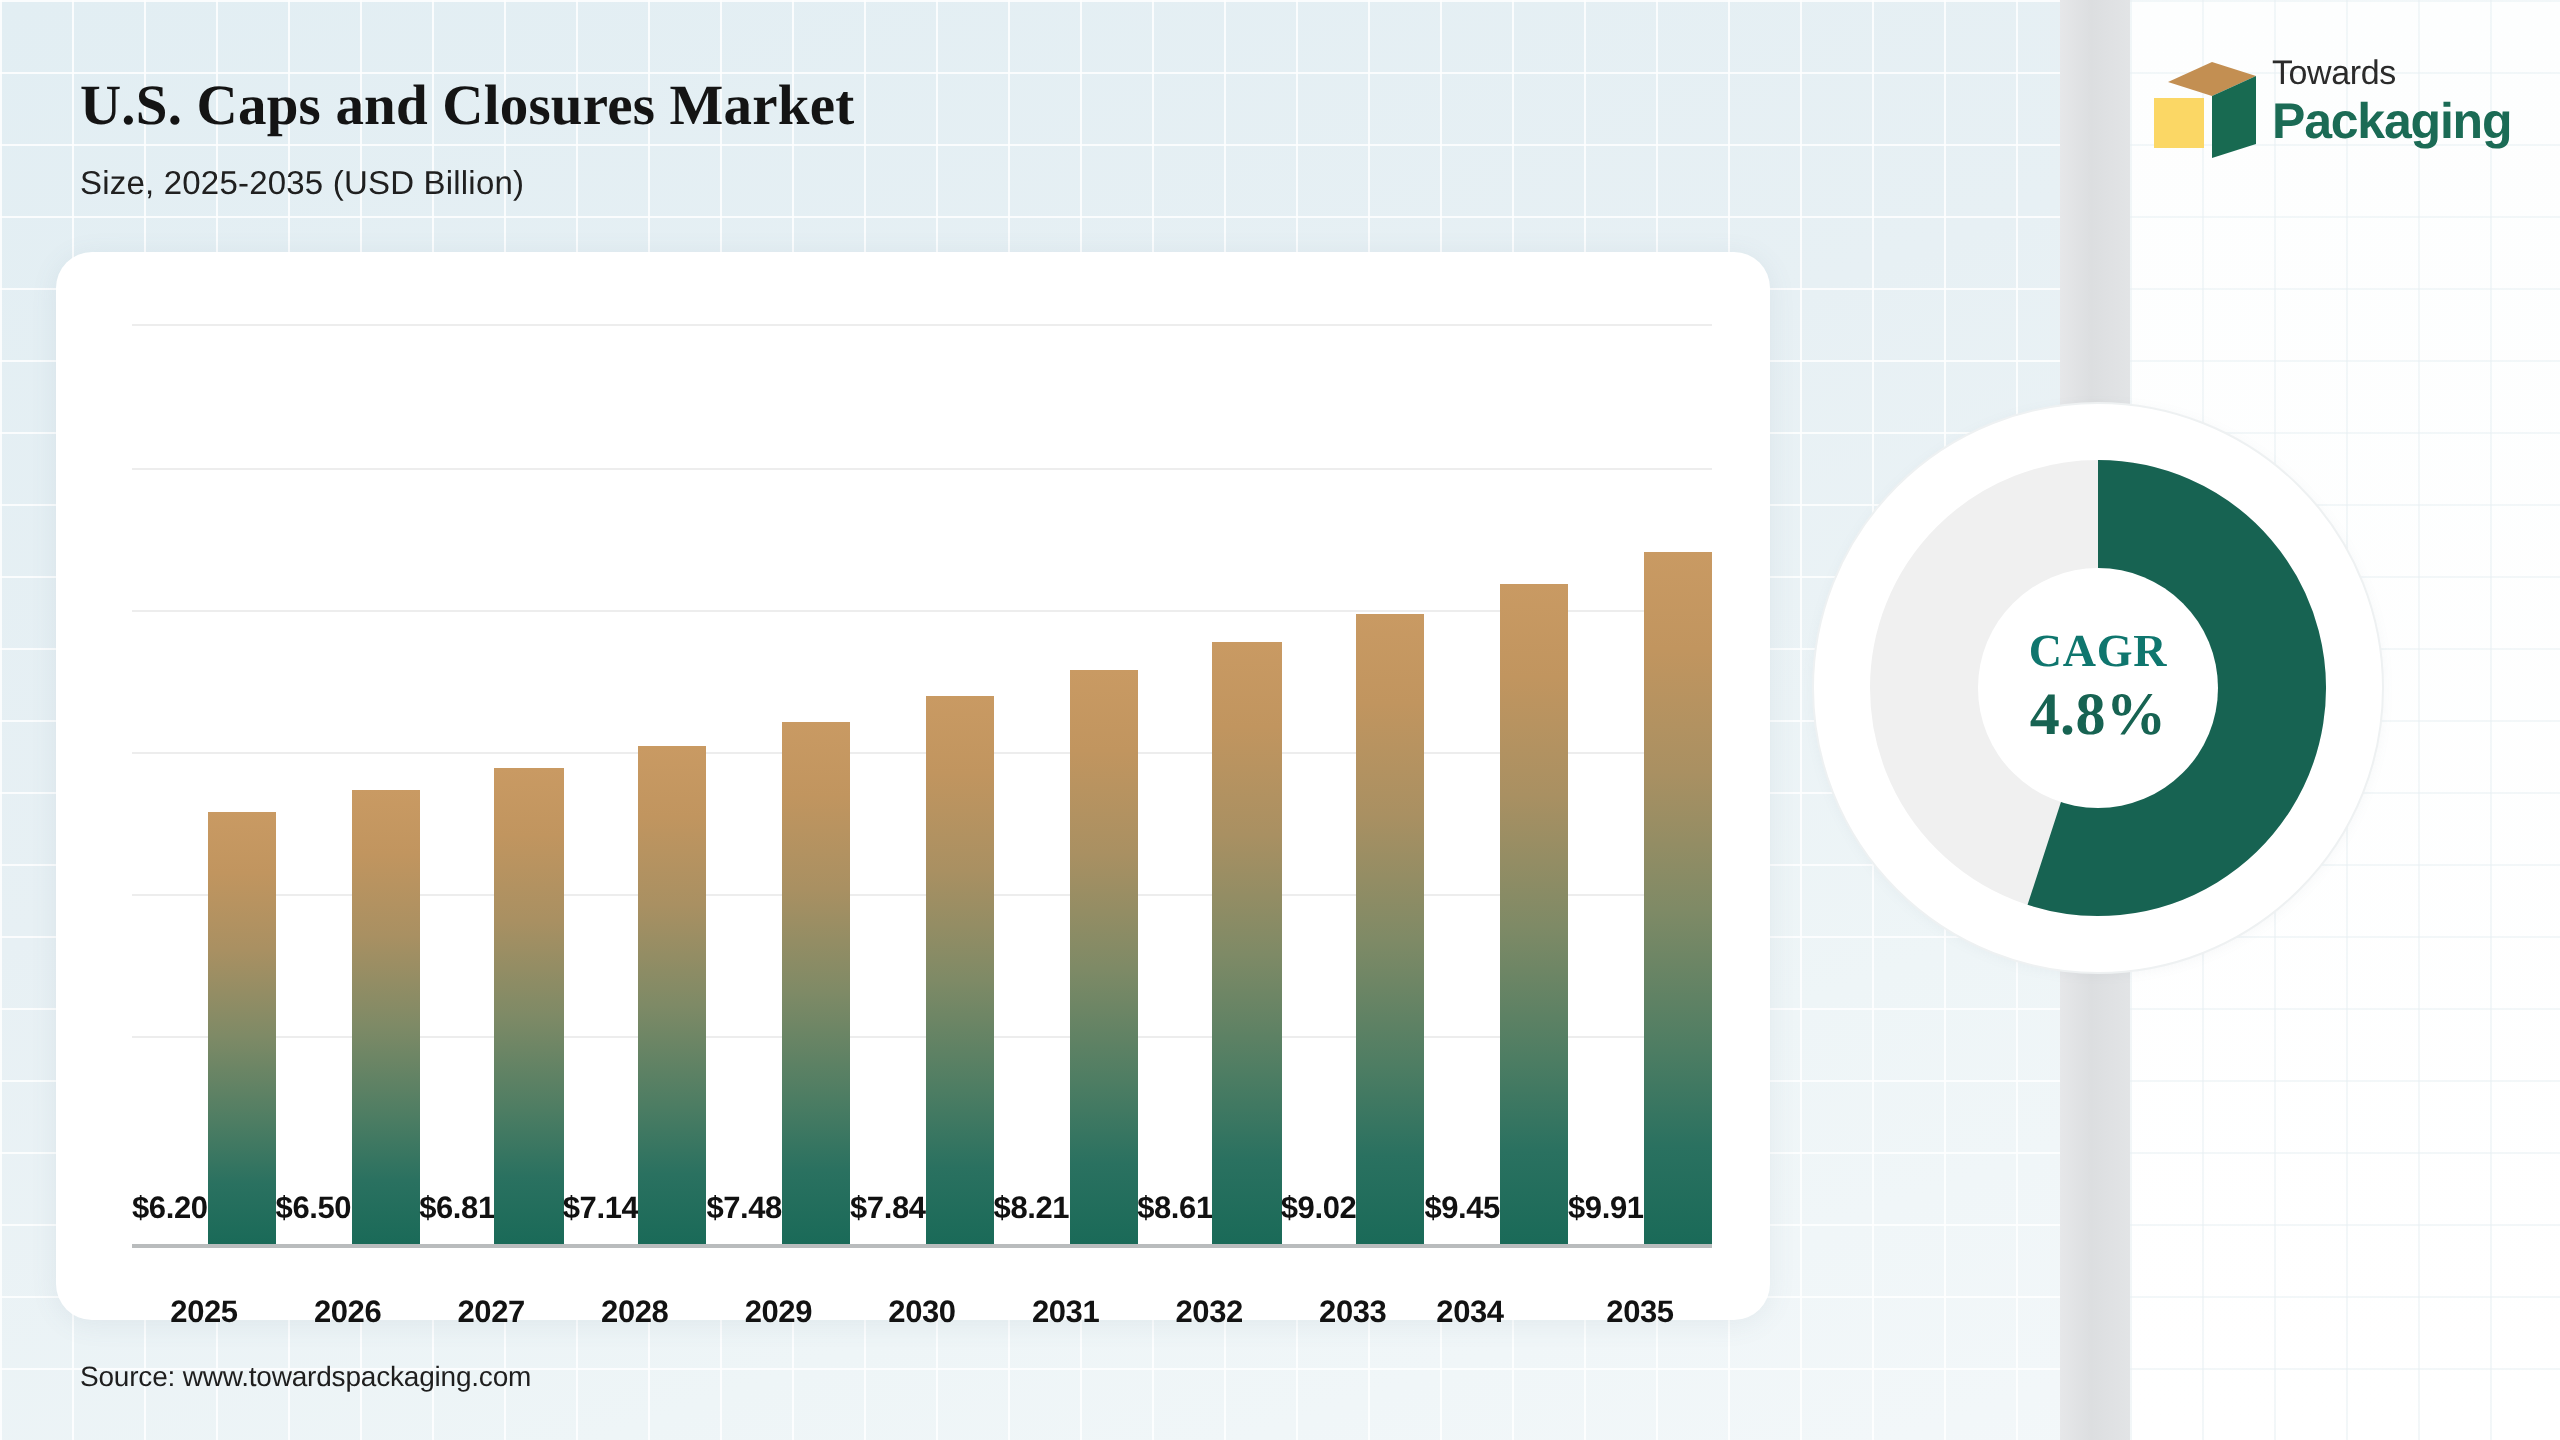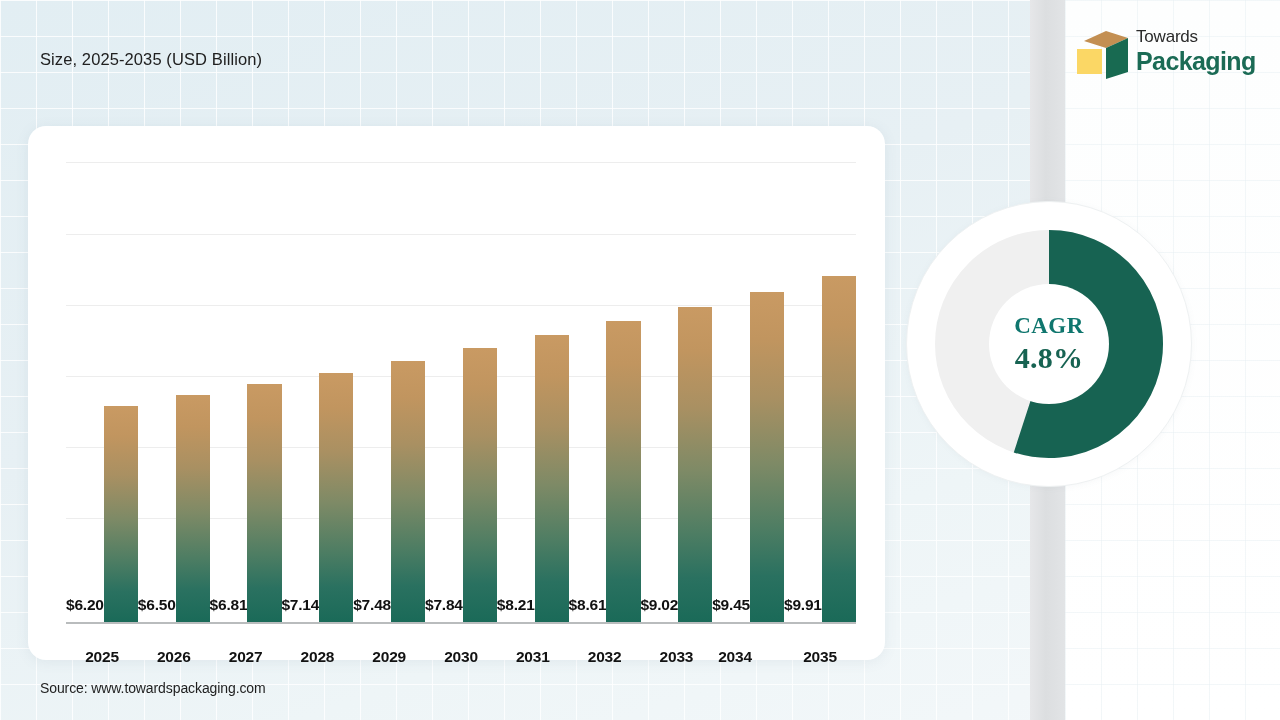--- a/index.html
+++ b/index.html
@@ -146,20 +146,21 @@
 <body>
 
 <div id="page">
   <div id="grid-pattern"></div>
   <div id="divider"></div>
   <div id="right-panel">
     <div id="right-panel-grid"></div>
   </div>
 
   <div id="header">
+    <div id="title">U.S. Caps and Closures Market</div>
     <div id="subtitle">Size, 2025-2035 (USD Billion)</div>
   </div>
 
   <div id="logo">
     <div id="logo-mark">
       <svg width="58" height="50" viewBox="0 0 58 50" xmlns="http://www.w3.org/2000/svg">
         <polygon points="12,11 34,1 56,8 34,18" fill="#c38f52"></polygon>
         <polygon points="34,18 56,8 56,42 34,49" fill="#186a51"></polygon>
         <rect x="5" y="19" width="25" height="25" fill="#fbd765"></rect>
       </svg>

